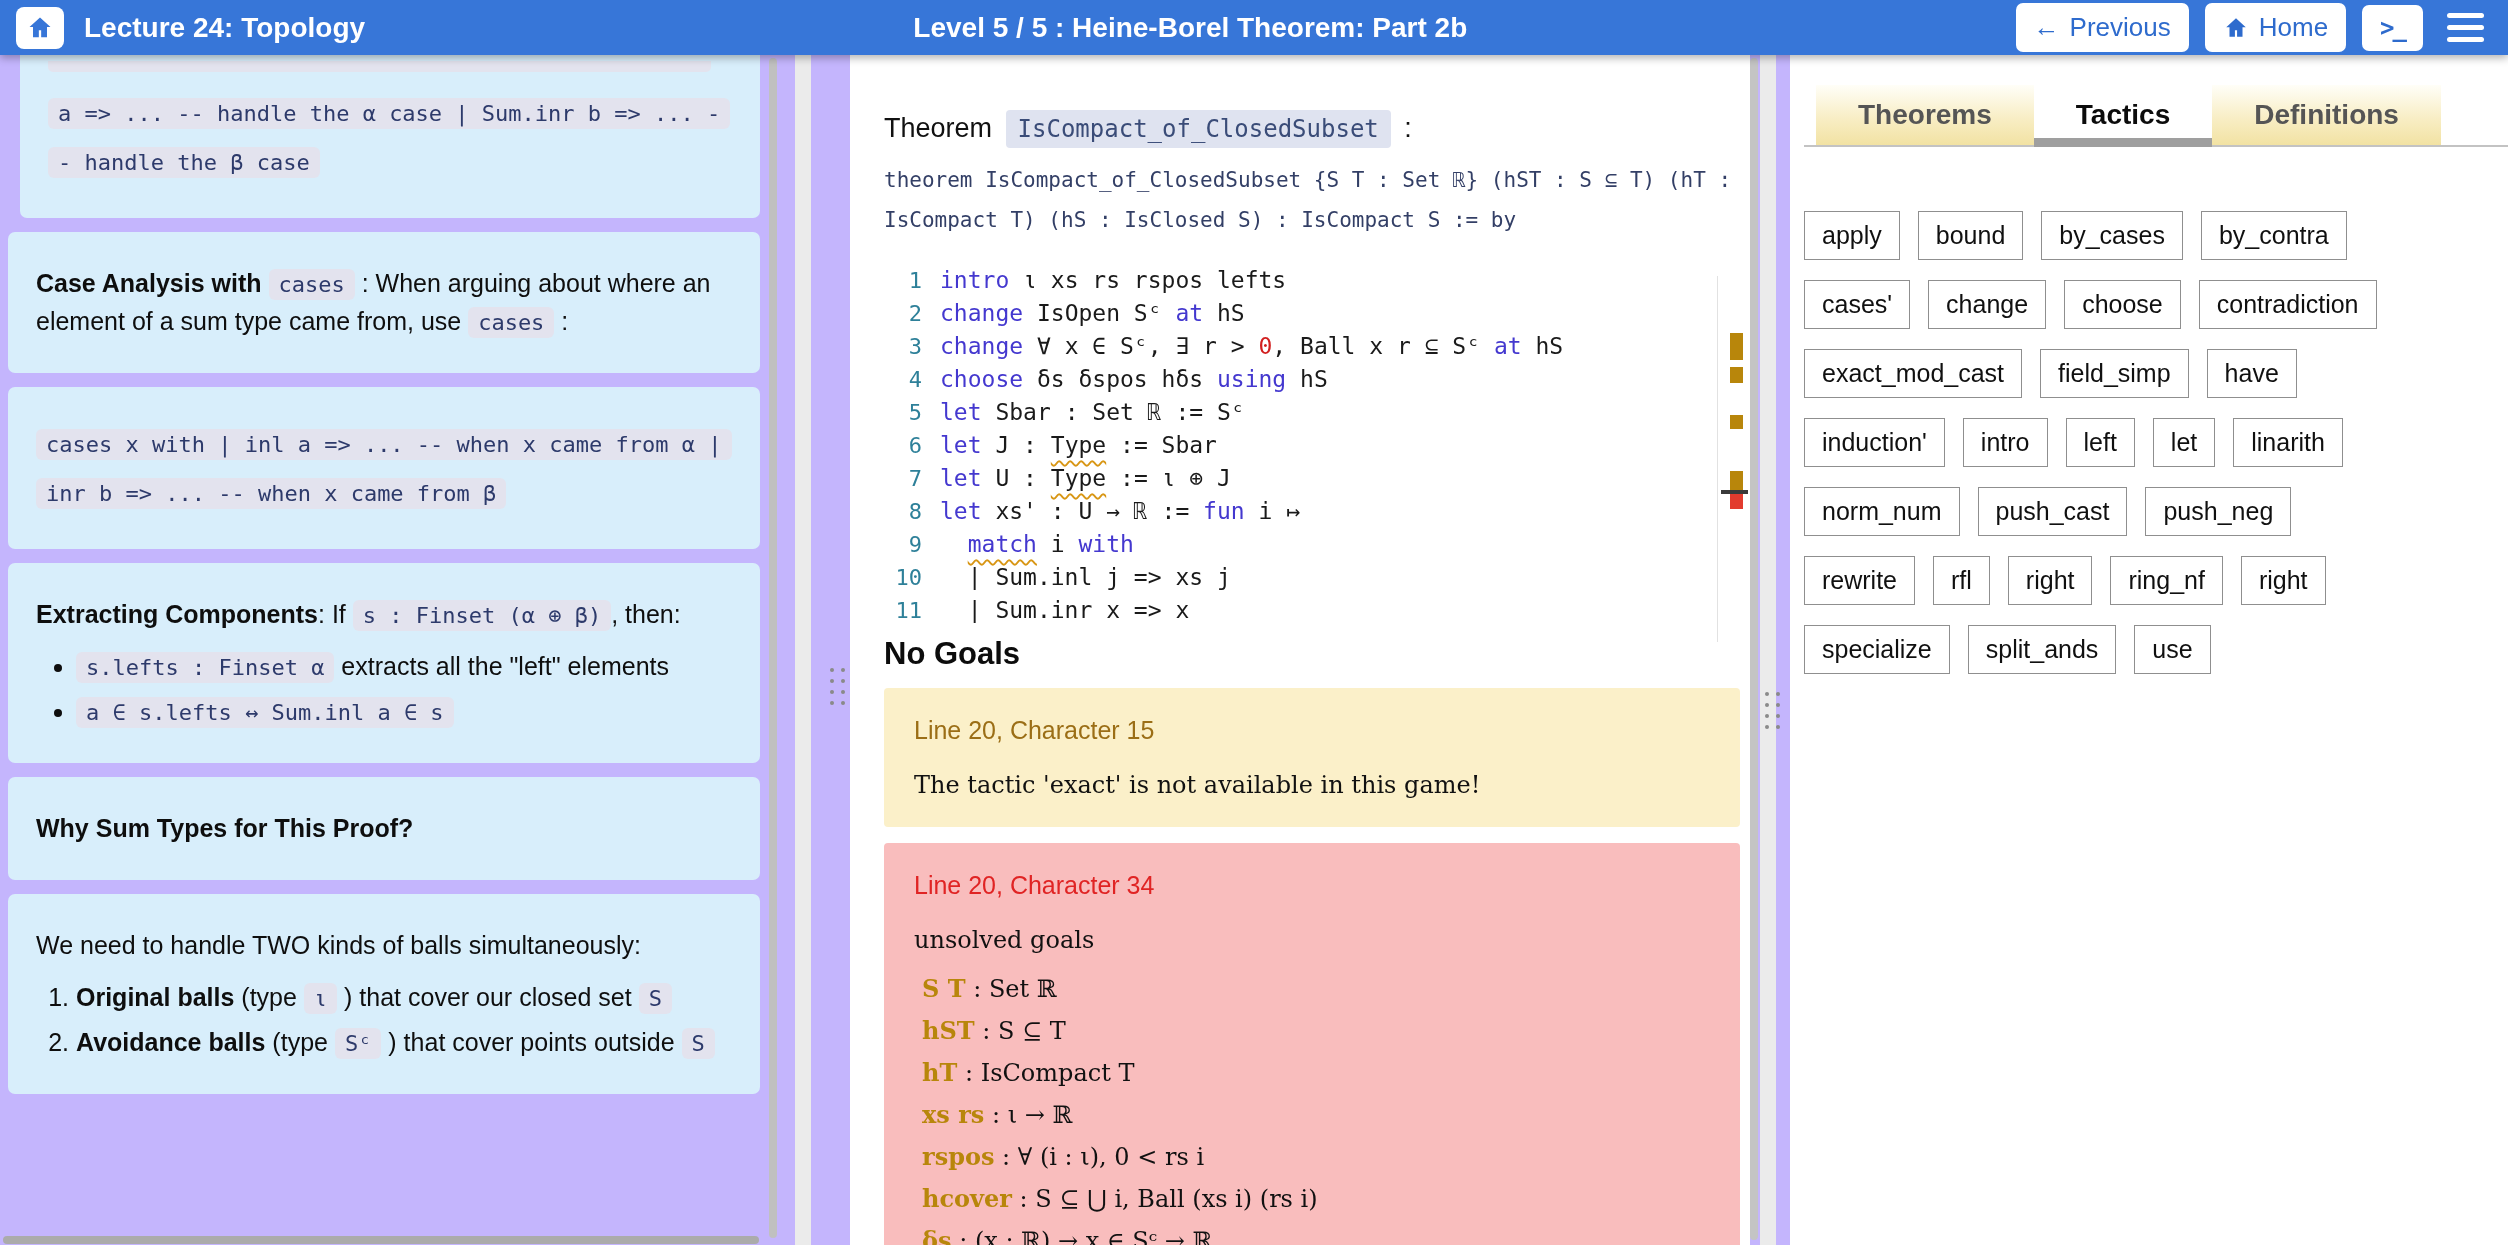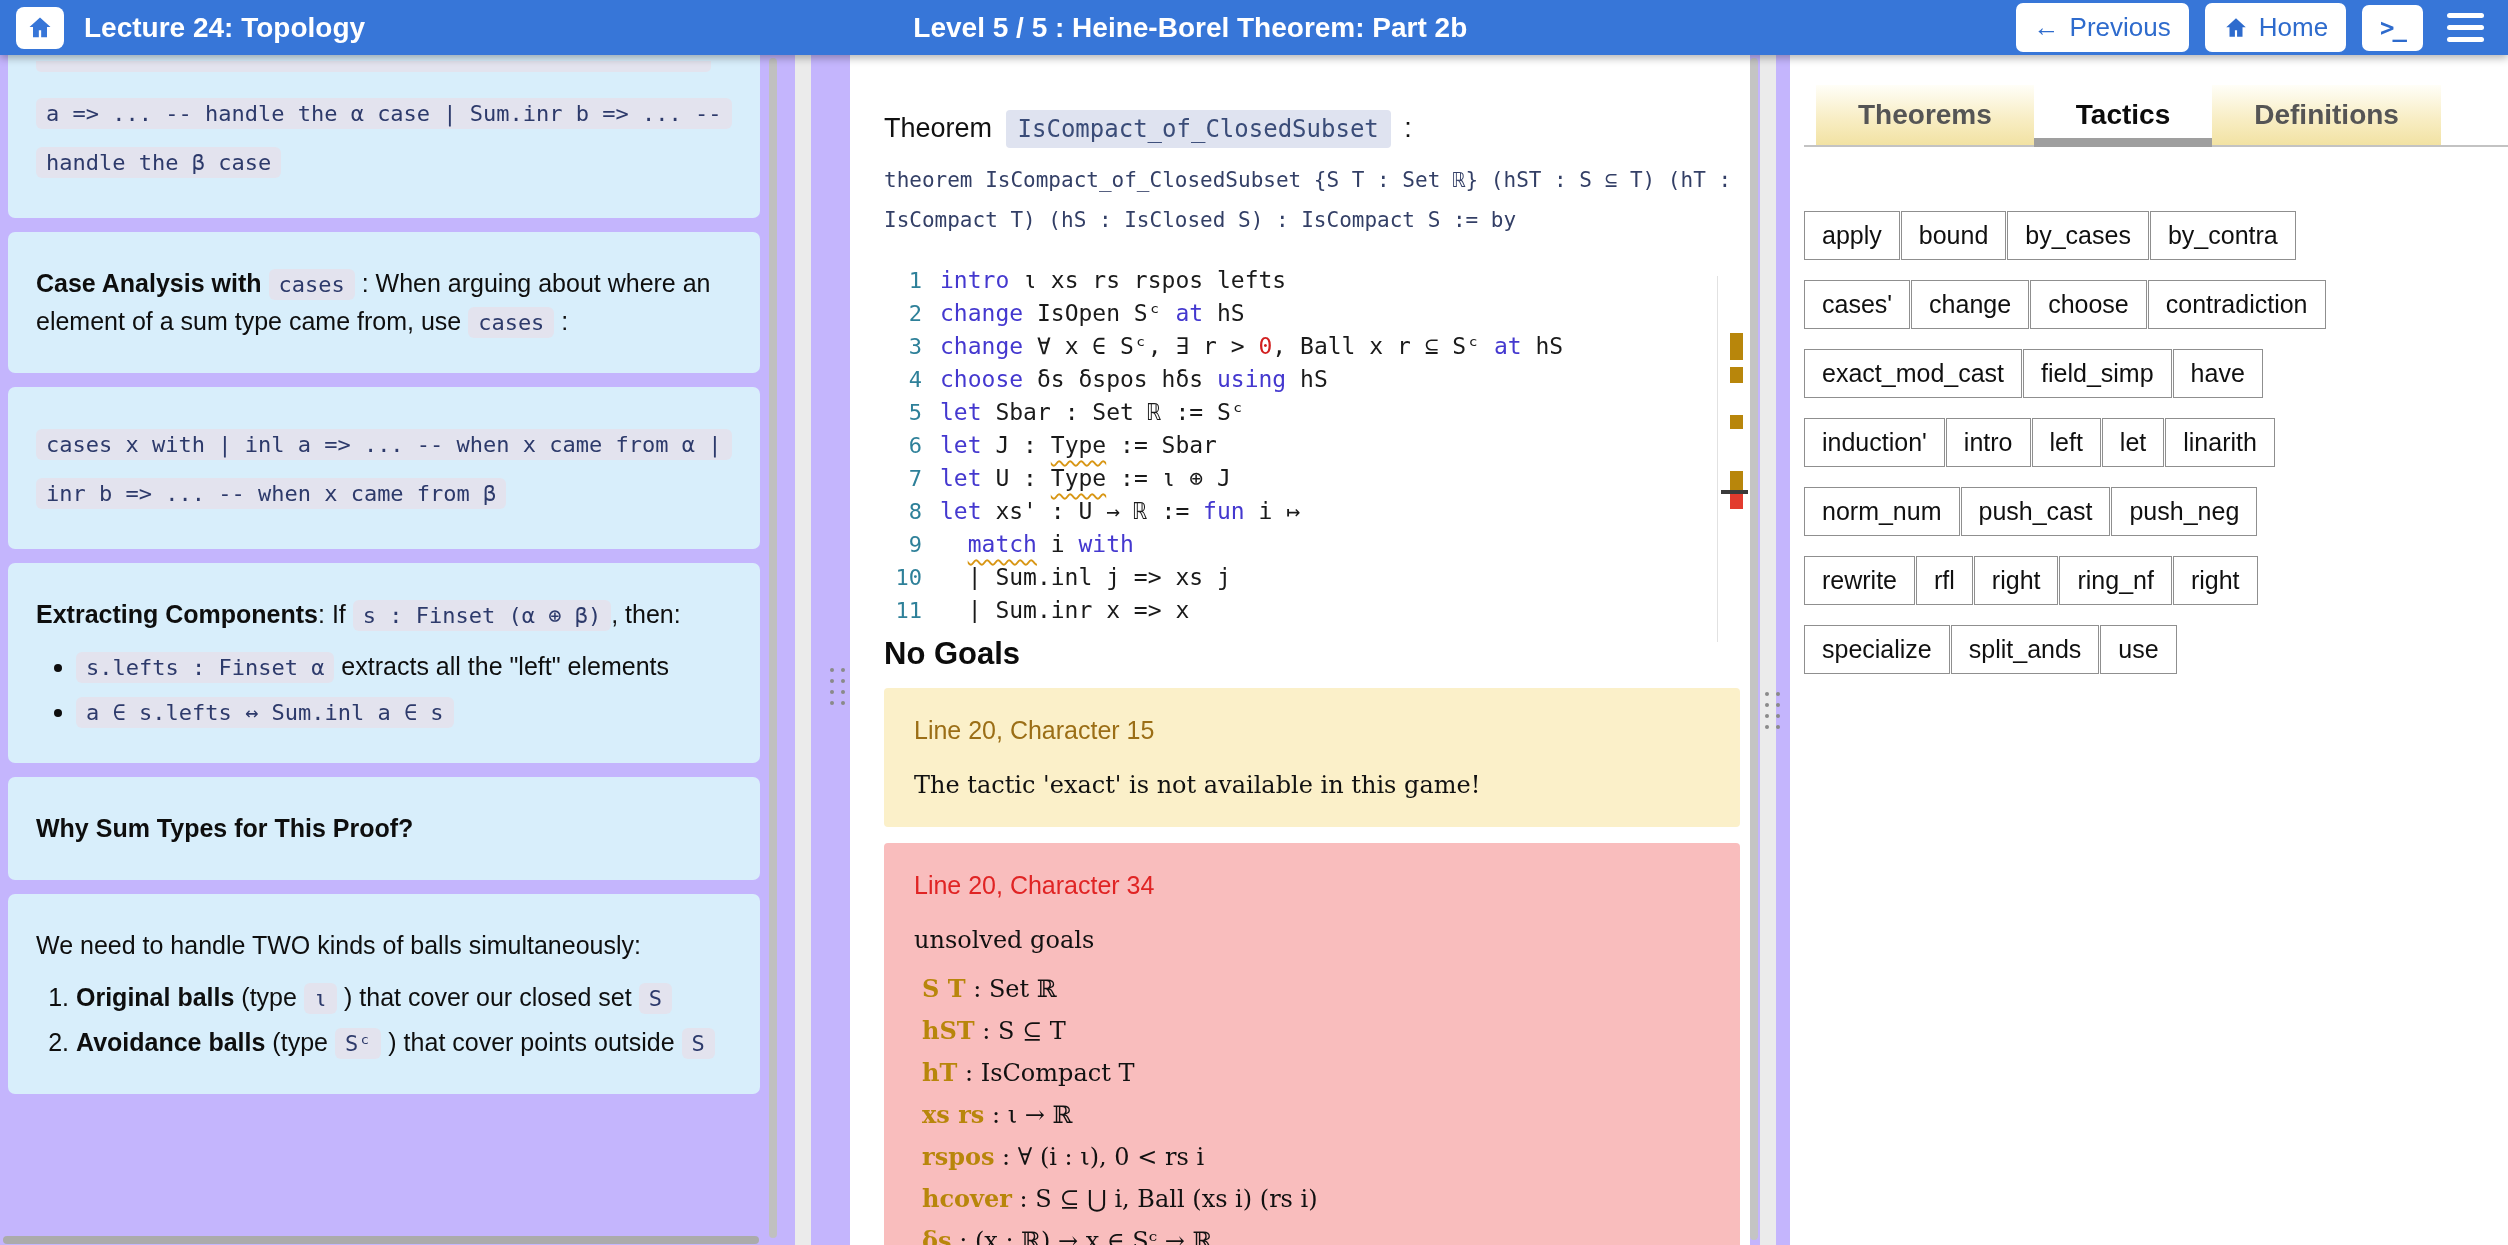--- a/index.html
+++ b/index.html
@@ -19,21 +19,21 @@
         display:flex;align-items:center;gap:10px;font-weight:500;cursor:pointer;
         font-family:"Liberation Sans",sans-serif;}
   .hbtn svg{width:26px;height:26px;}
   .term-glyph{font-family:"DejaVu Sans Mono",monospace;font-weight:700;font-size:24px;letter-spacing:-2px;}
   .hamburger{background:transparent;border:none;display:flex;flex-direction:column;gap:7px;padding:8px;cursor:pointer;}
   .hamburger .bar{width:37px;height:5px;background:#fff;border-radius:3px;}
   
   .left-panel{position:absolute;top:55px;left:0;width:766px;bottom:0;overflow:hidden;padding-left:8px;box-sizing:border-box;}
   .card{background:var(--card_bg,#d8eefb);border-radius:7px;margin:14px 6px 0 0;padding:32px 28px;
         font-size:25px;line-height:1.55;color:#0e0e0e;}
-  .card-cut{margin-top:0;border-radius:0 0 7px 7px;padding-top:6px;}
+  .card-cut{margin-top:0;border-radius:0 0 7px 7px;padding-top:6px;margin-left:12px;}
   .sliver{height:11px;background:var(--inline_code_bg,#e3e3ee);border-radius:0 0 5px 5px;width:97%;margin-bottom:16px;}
   .seg-bold{font-weight:700;}
   .seg-code{font-family:"DejaVu Sans Mono","DejaVu Sans",monospace;font-size:22px;
             background:var(--inline_code_bg,#e3e3ee);color:#2d3a6b;padding:3px 10px;border-radius:6px;
             box-decoration-break:clone;-webkit-box-decoration-break:clone;}
   .code-block{line-height:1.95;}
   .card-list{margin:14px 0 0 6px;padding-left:34px;}
   .card-list li{margin-top:6px;}
   .card p{margin:0;}
   
@@ -76,21 +76,21 @@
   .hyp-name{color:var(--hypothesis_name,#b8860b);font-weight:700;}
   
   .right-panel{position:absolute;top:55px;left:1790px;right:0;bottom:0;background:#fff;}
   .tabs{display:flex;margin:30px 0 0 14px;border-bottom:2px solid #c3c3c3;padding-left:12px;}
   .tab{font-size:28px;font-weight:700;padding:14px 42px;color:#555;border:none;cursor:pointer;position:relative;
        background:linear-gradient(180deg,#fffef8 0%,#f8eec5 55%,#f2e2a3 100%);
        font-family:"Liberation Sans",sans-serif;}
   .tab.active{color:#0c0c0c;background:#fff;}
   .tab.active::after{content:"";position:absolute;left:0;right:0;bottom:-2px;height:9px;background:#9f9f9f;}
   .tactics{display:flex;flex-direction:column;gap:20px;margin:64px 0 0 14px;}
-  .trow{display:flex;gap:1px;}
+  .trow{display:flex;gap:18px;}
   .tactic-btn{font-size:25px;padding:9px 17px;background:#fff;border:1px solid #8f8f8f;color:#101010;
               cursor:pointer;font-family:"Liberation Sans",sans-serif;}
 </style>
 </head>
 <body>
 
 <div class="screen">
 
   <header>
     <button class="home-btn-left">

